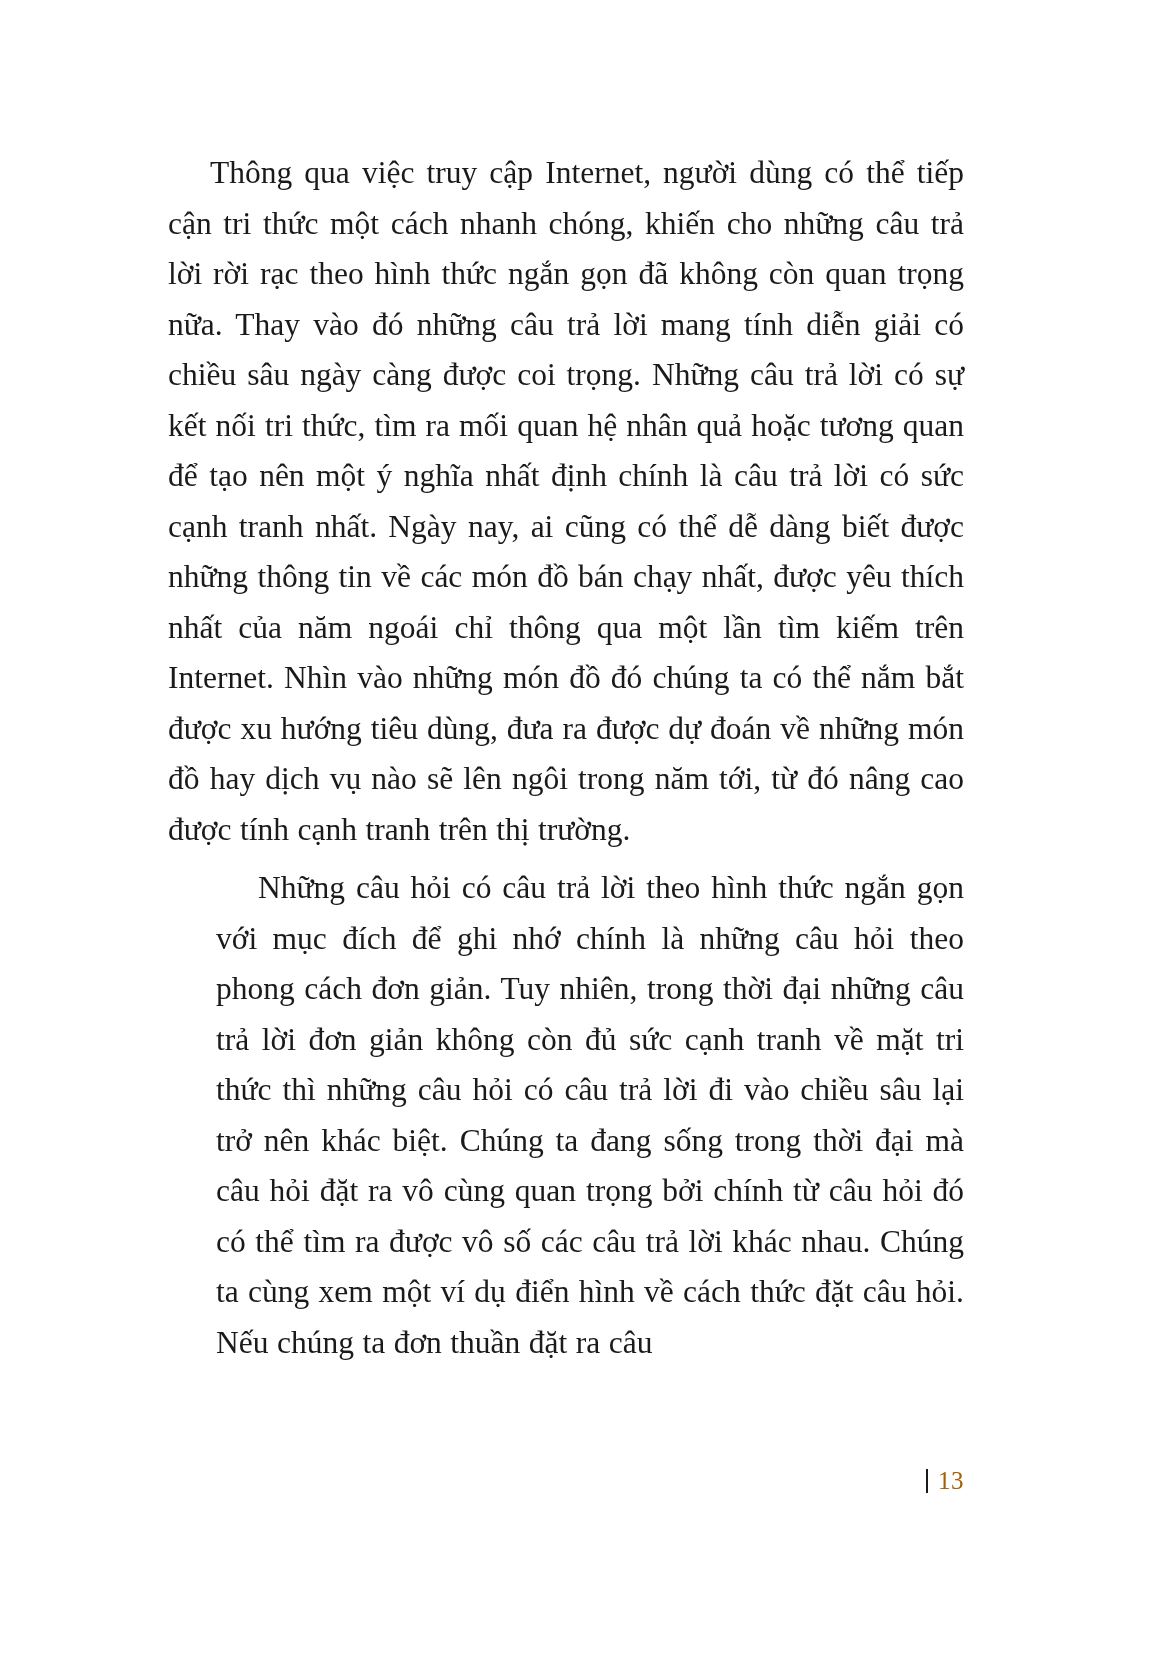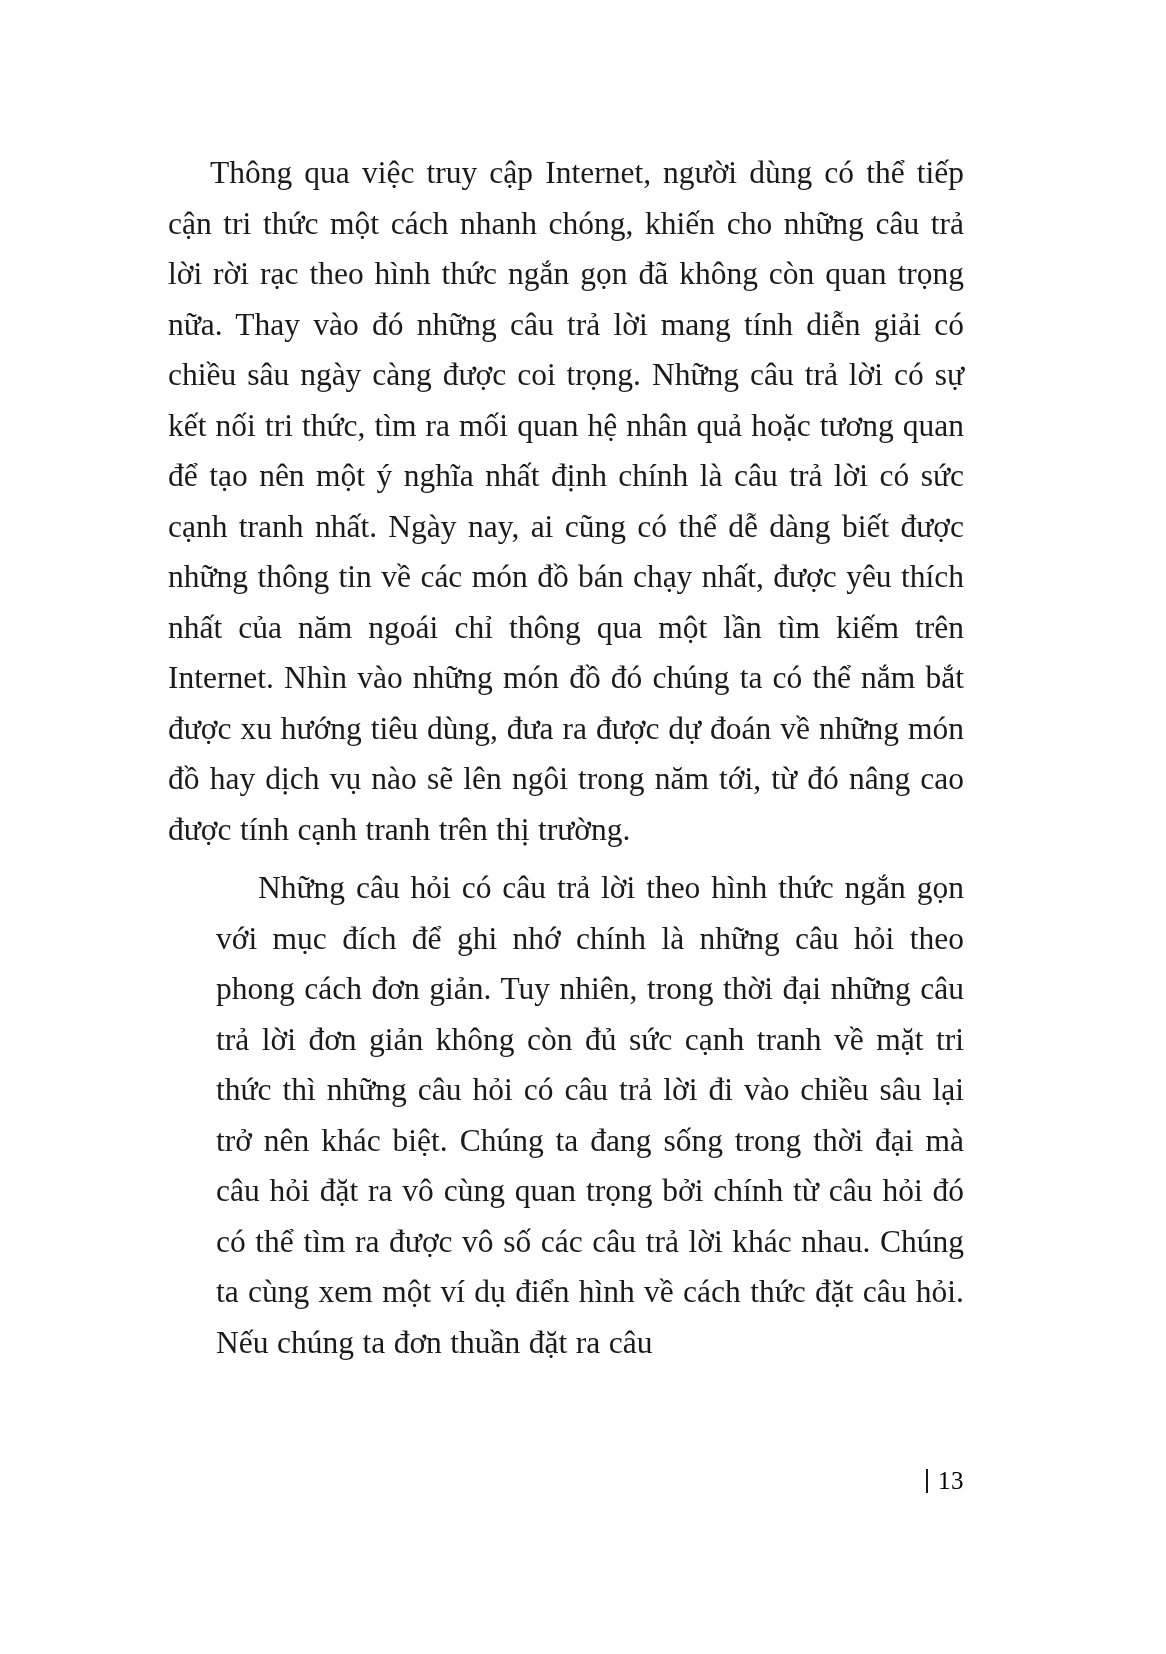--- a/index.html
+++ b/index.html
@@ -52,21 +52,21 @@
     left: 152px;
     top: 1466px;
     width: 796px;
     display: flex;
     justify-content: flex-end;
     align-items: center;
   }
   .folio {
     font-size: 25px;
     line-height: 30px;
-    color: #000000;
+    color: #a16207;
     letter-spacing: 0.5px;
     display: flex;
     align-items: center;
     gap: 10px;
   }
   .folio-rule {
     display: inline-block;
     width: 2px;
     height: 24px;
     background: #1a1a1a;

